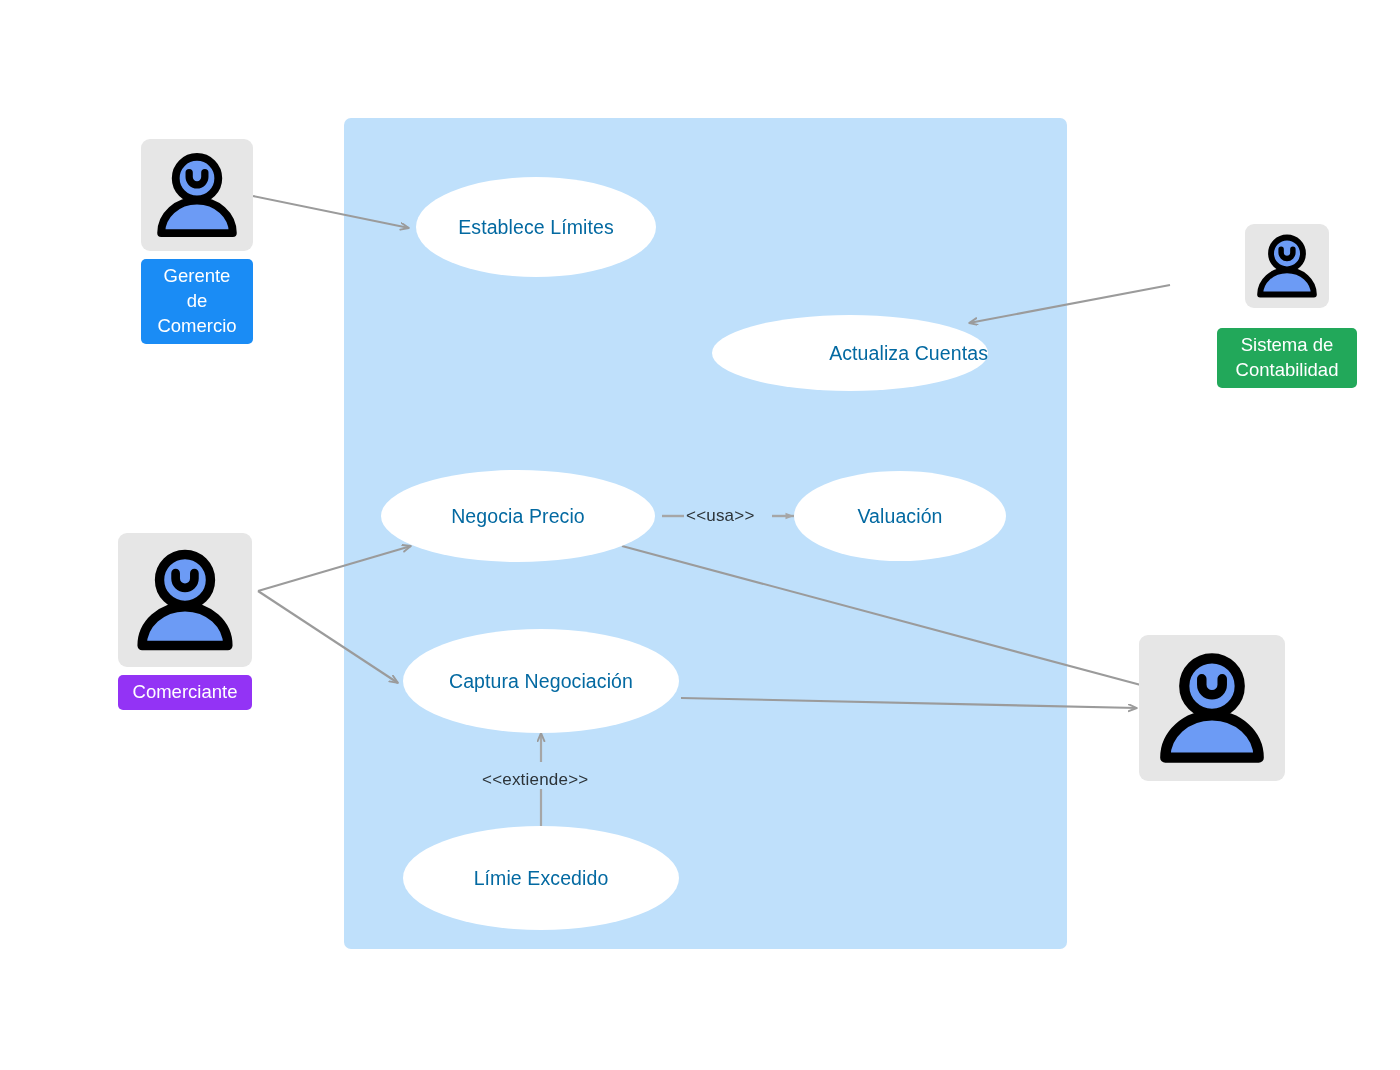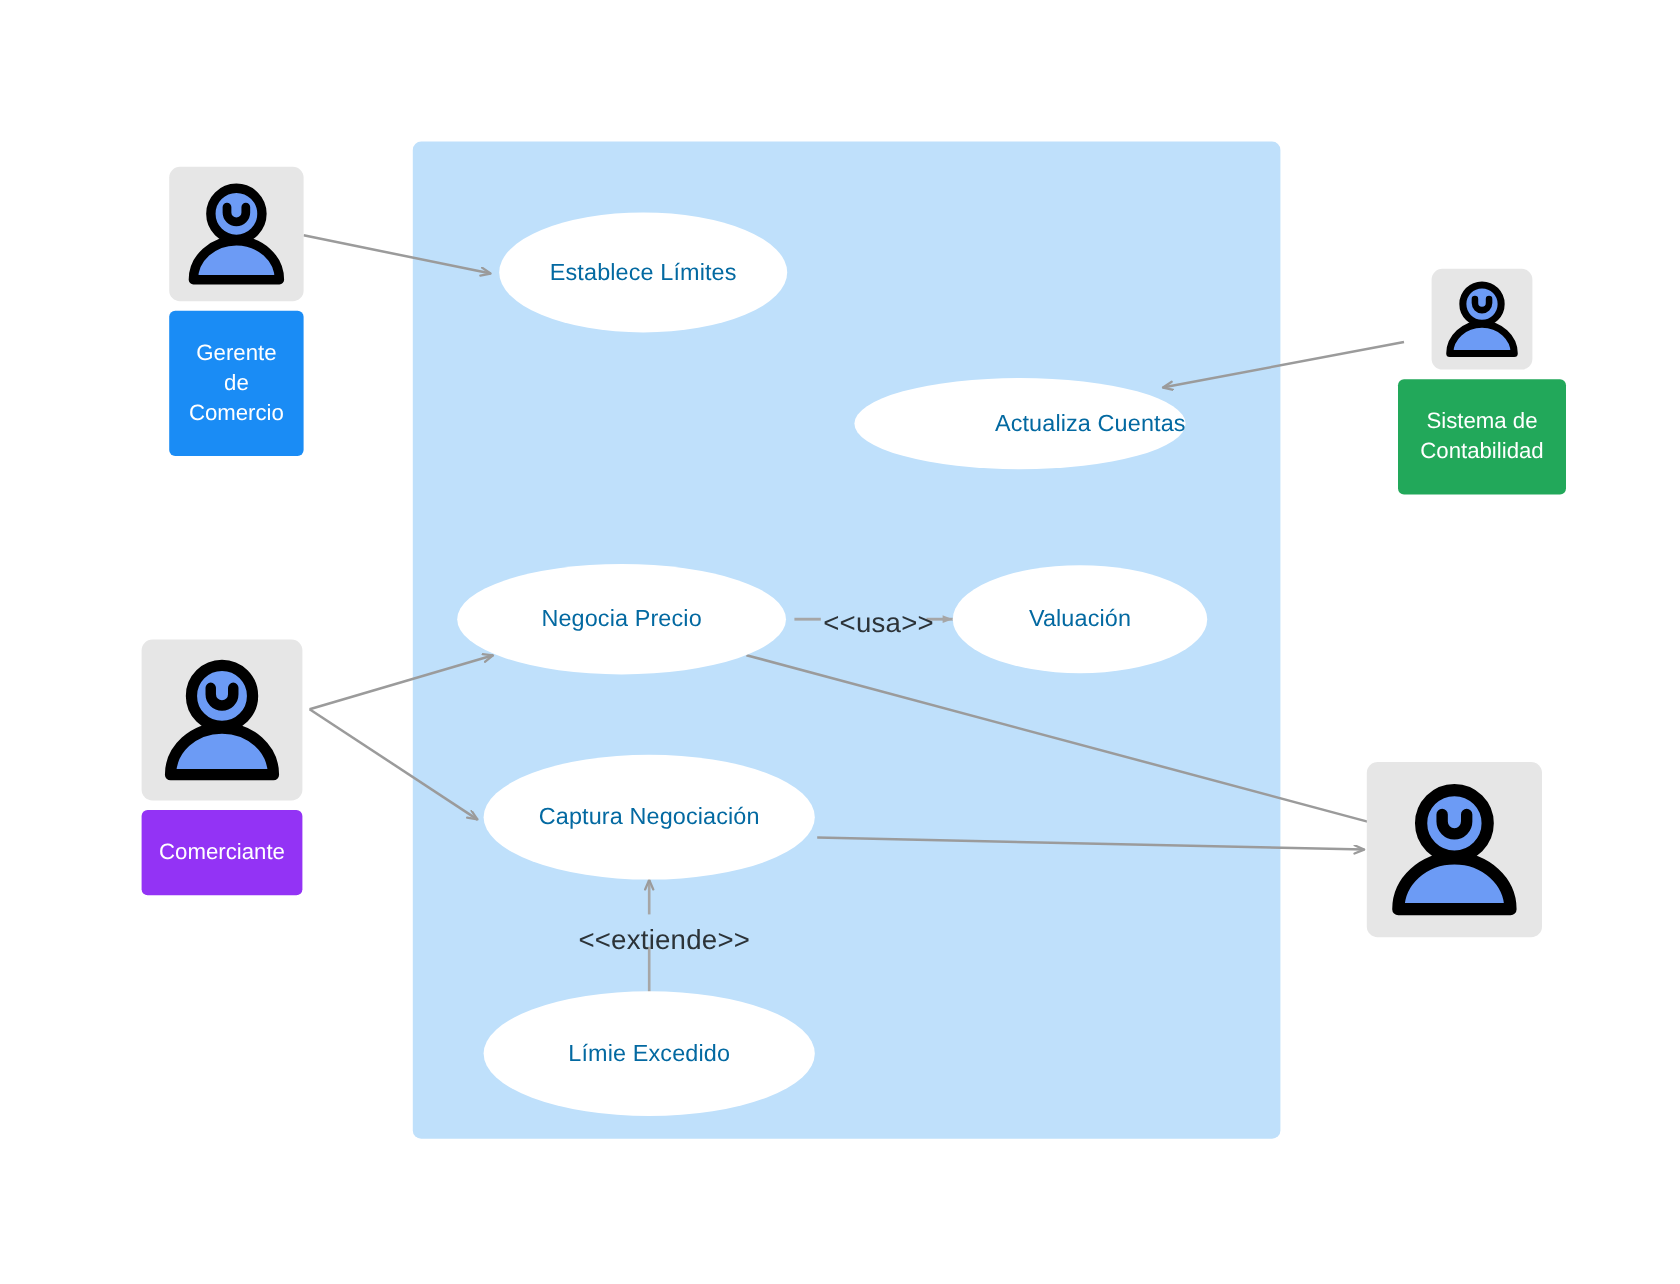--- a/index.html
+++ b/index.html
@@ -67,29 +67,29 @@
   .actor-label {
     margin-top: 8px;
     color: #ffffff;
     font-size: 18.5px;
     line-height: 1.35;
     text-align: center;
     border-radius: 5px;
     display: flex;
     align-items: center;
     justify-content: center;
-    padding: 23px 12px;
+    padding: 5px 12px;
     box-sizing: border-box;
   }
 
   
   .stereotype {
     position: absolute;
     color: #2c3338;
-    font-size: 23px;
+    font-size: 17px;
     white-space: nowrap;
     letter-spacing: 0.2px;
   }
 </style>
 </head>
 <body>
 
 <div id="canvas">
 
   <div class="system-boundary" id="system-boundary" style="left: 344px; top: 118px; width: 723px; height: 831px; background: rgb(191, 224, 251);"></div>
@@ -148,21 +148,21 @@
     <div class="actor-icon" style="width: 112px; height: 112px; background: rgb(230, 230, 230);">
       <svg viewBox="0 0 100 100" width="100%" height="100%">
         <circle cx="50" cy="35" r="19" fill="#6c9bf5" stroke="#000" stroke-width="7"></circle>
         <path d="M43,30 v4 a7,7 0 0 0 14,0 v-4" fill="none" stroke="#000" stroke-width="6.5" stroke-linecap="round"></path>
         <path d="M18,84 a32,29 0 0 1 64,0 z" fill="#6c9bf5" stroke="#000" stroke-width="7" stroke-linejoin="round"></path>
       </svg>
     </div>
     <div class="actor-label" style="background: rgb(26, 140, 245); width: 112px;">Gerente de Comercio</div>
   </div>
 
-  <div class="actor" style="left: 1165px; top: 224px;">
+  <div class="actor" style="left: 1217px; top: 224px; gap: 12px;">
     <div class="actor-icon" style="width: 84px; height: 84px; background: rgb(230, 230, 230);">
       <svg viewBox="0 0 100 100" width="100%" height="100%">
         <circle cx="50" cy="35" r="19" fill="#6c9bf5" stroke="#000" stroke-width="7"></circle>
         <path d="M43,30 v4 a7,7 0 0 0 14,0 v-4" fill="none" stroke="#000" stroke-width="6.5" stroke-linecap="round"></path>
         <path d="M18,84 a32,29 0 0 1 64,0 z" fill="#6c9bf5" stroke="#000" stroke-width="7" stroke-linejoin="round"></path>
       </svg>
     </div>
     <div class="actor-label" style="background: rgb(34, 168, 90); width: 140px;">Sistema de Contabilidad</div>
   </div>
 

